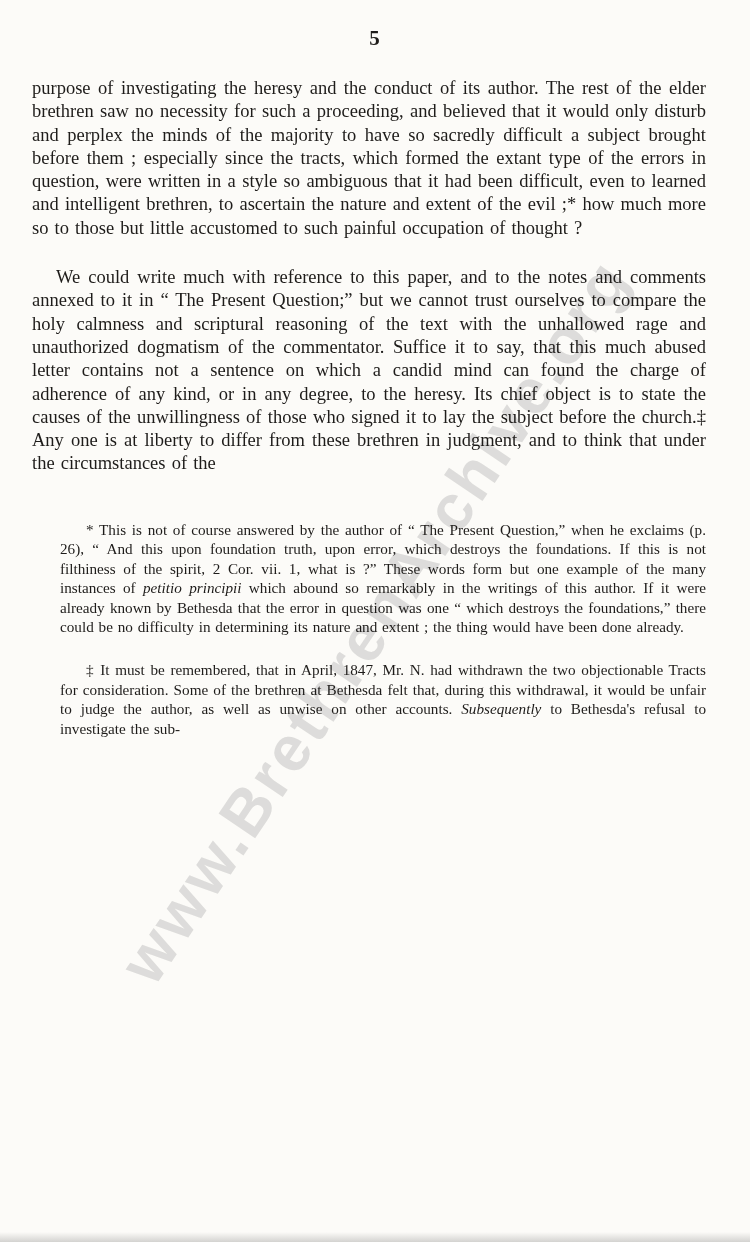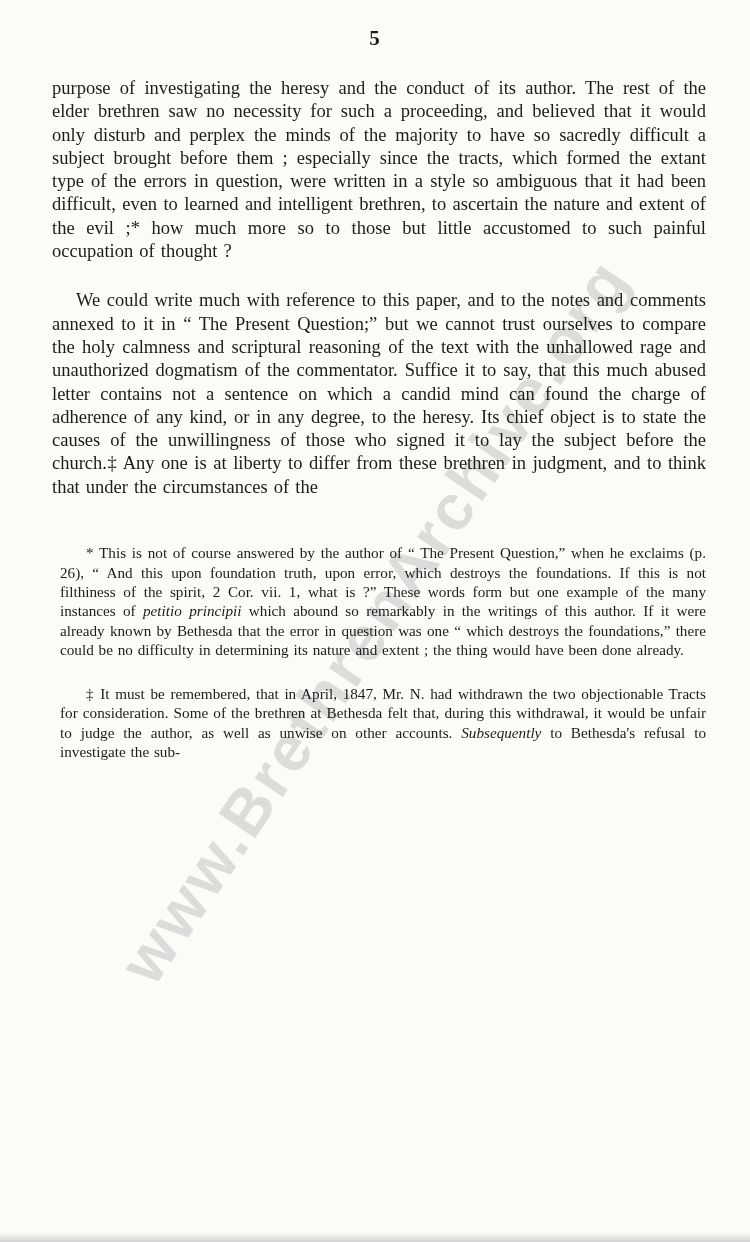--- a/index.html
+++ b/index.html
@@ -35,21 +35,21 @@
     padding-top: 26px;
     font-size: 21px;
     font-weight: bold;
     letter-spacing: 1px;
     position: relative;
     z-index: 2;
   }
   .content {
     position: relative;
     z-index: 2;
-    margin: 26px 44px 0 52px;
+    margin: 26px 44px 0 32px;
     text-align: justify;
     font-size: 18.5px;
     line-height: 1.26;
     word-spacing: 1.5px;
   }
   .content p {
     margin: 0 0 26px 0;
     text-indent: 24px;
   }
   .content p.no-indent {

